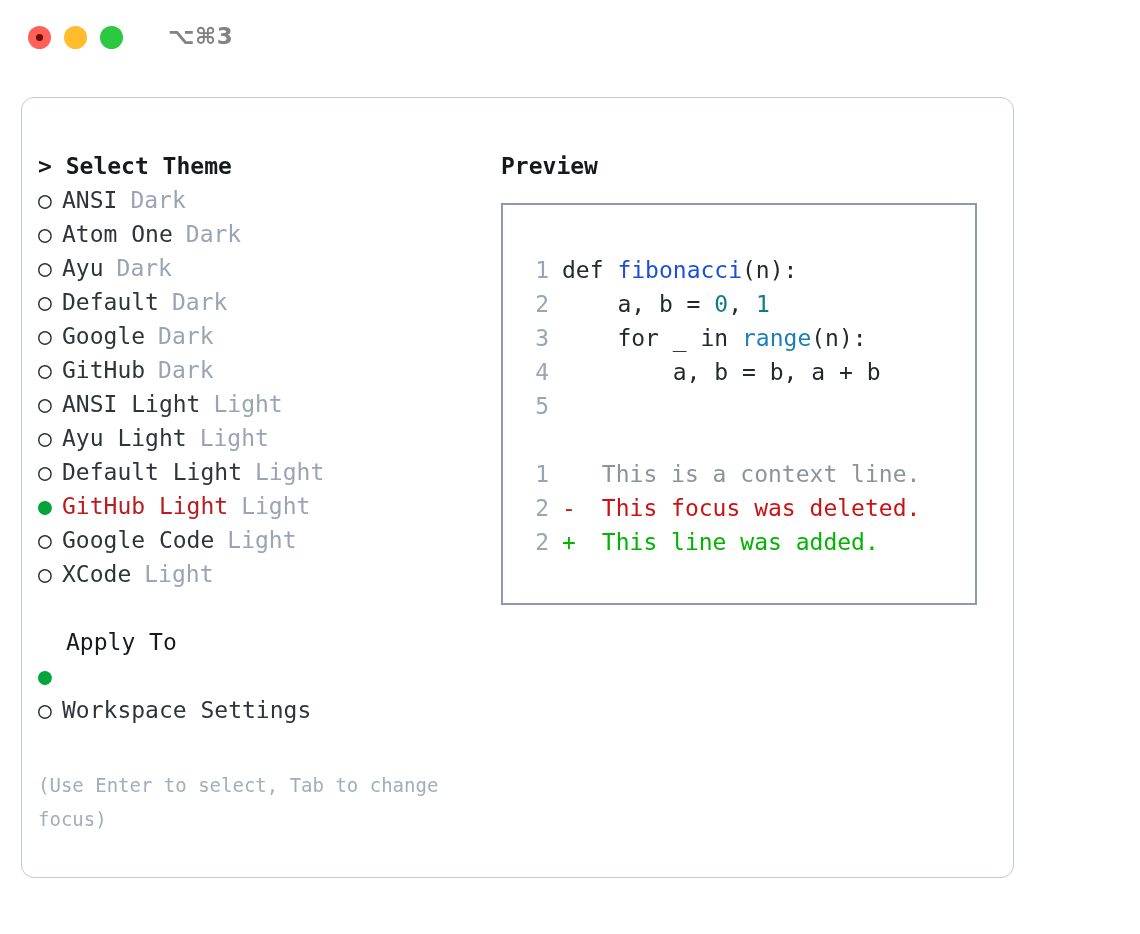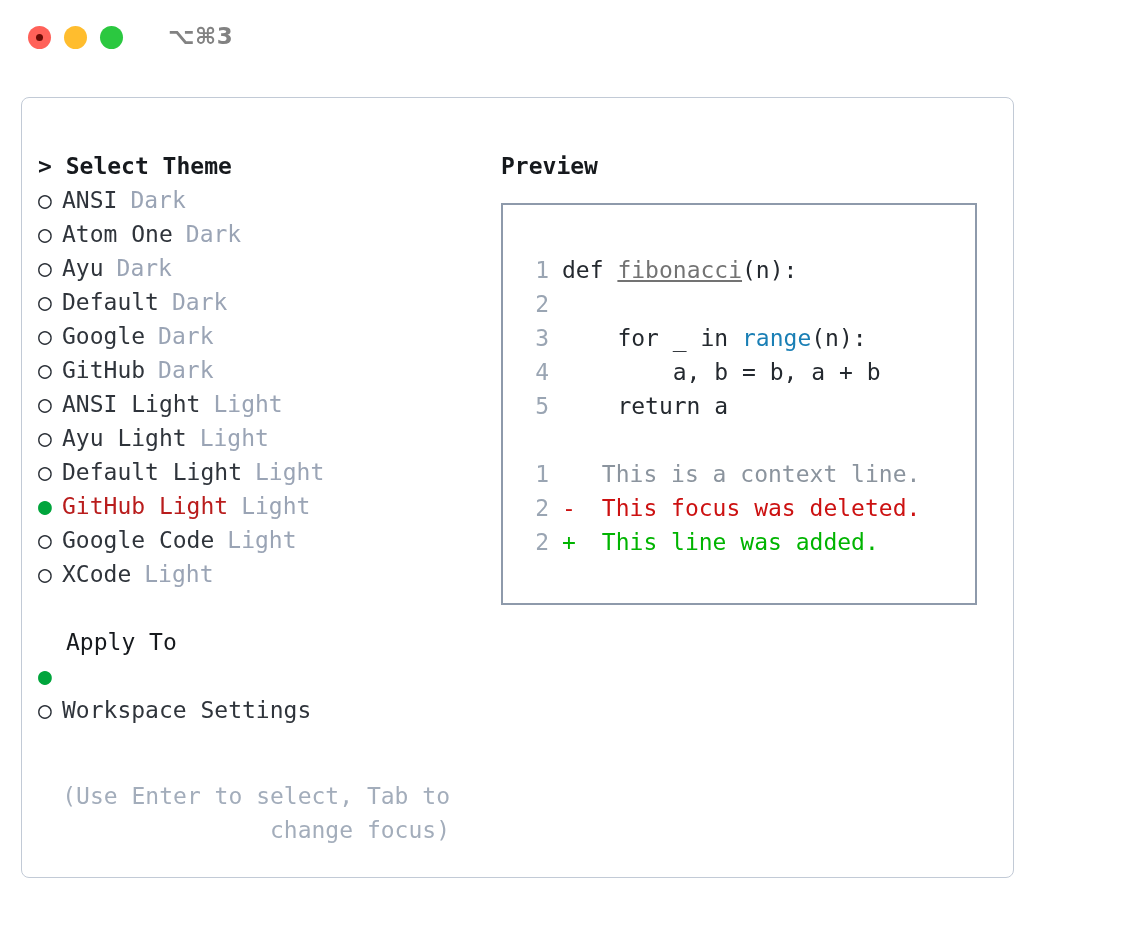--- a/index.html
+++ b/index.html
@@ -71,21 +71,21 @@
   }
 
   
   #main-panel {
     position: absolute;
     left: 21px;
     top: 97px;
     width: 993px;
     height: 781px;
     border: 1px solid #c2cad6;
-    border-radius: 8px;
+    border-radius: 13px;
     box-sizing: border-box;
     background: #ffffff;
   }
 
   
   #theme-column {
     position: absolute;
     left: 16px;
     top: 51px;
     width: 450px;
@@ -122,28 +122,27 @@
   .apply-title {
     font-size: 23px;
     color: #16191d;
     line-height: 34px;
     padding-left: 28px;
     white-space: pre;
     margin-top: 32px;
   }
 
   #hint-text {
-    margin-top: 52px;
-    font-size: 23px;
+    margin-top: 41px;
+    font-size: 19px;
     line-height: 34px;
     color: #a3adbb;
     width: 412px;
     white-space: pre-wrap;
     word-break: break-word;
-    text-align: right;
   }
 
   
   #preview-column {
     position: absolute;
     left: 479px;
     top: 51px;
     width: 490px;
   }
   #preview-heading {
@@ -178,21 +177,21 @@
   }
   .lineno {
     display: inline-block;
     width: 28px;
     flex: 0 0 28px;
     text-align: right;
     color: #9aa5b3;
     padding-right: 13px;
   }
   .code-text { color: #24292f; white-space: pre; }
-  .tok-fn   { color: #737373; text-decoration: underline; }
+  .tok-fn   { color: #1d4ed8; }
   .tok-num  { color: #0e7c86; }
   .tok-call { color: #1a7fb5; }
   .tok-plain{ color: #24292f; text-align: center; }
 
   #diff-area { margin-top: 34px; }
   .diff-sign {
     display: inline-block;
     width: 26px;
     flex: 0 0 26px;
     white-space: pre;
@@ -251,24 +250,24 @@
       <div id="hint-text">(Use Enter to select, Tab to change focus)</div>
     </div>
 
     <div id="preview-column">
       <div id="preview-heading">Preview</div>
 
       <div id="preview-box">
         <div id="code-area">
           <div id="code-lines">
               <div class="code-line"><span class="lineno">1</span><span class="code-text"><span class="tok-plain">def </span><span class="tok-fn">fibonacci</span><span class="tok-plain">(n):</span></span></div>
-              <div class="code-line"><span class="lineno">2</span></div>
+              <div class="code-line"><span class="lineno">2</span><span class="code-text"><span class="tok-plain">    a, b = </span><span class="tok-num">0</span><span class="tok-plain">, </span><span class="tok-num">1</span></span></div>
               <div class="code-line"><span class="lineno">3</span><span class="code-text"><span class="tok-plain">    for _ in </span><span class="tok-call">range</span><span class="tok-plain">(n):</span></span></div>
               <div class="code-line"><span class="lineno">4</span><span class="code-text"><span class="tok-plain">        a, b = b, a + b</span></span></div>
-              <div class="code-line"><span class="lineno">5</span><span class="code-text"><span class="tok-plain">    return a</span></span></div>
+              <div class="code-line"><span class="lineno">5</span></div>
             </div>
           <div id="diff-area">
               <div class="diff-line diff-context"><span class="lineno">1</span><span class="diff-sign"> </span><span class="diff-text"> This is a context line.</span></div>
               <div class="diff-line diff-del"><span class="lineno">2</span><span class="diff-sign">-</span><span class="diff-text"> This focus was deleted.</span></div>
               <div class="diff-line diff-add"><span class="lineno">2</span><span class="diff-sign">+</span><span class="diff-text"> This line was added.</span></div>
             </div>
         </div>
       </div>
     </div>
 

